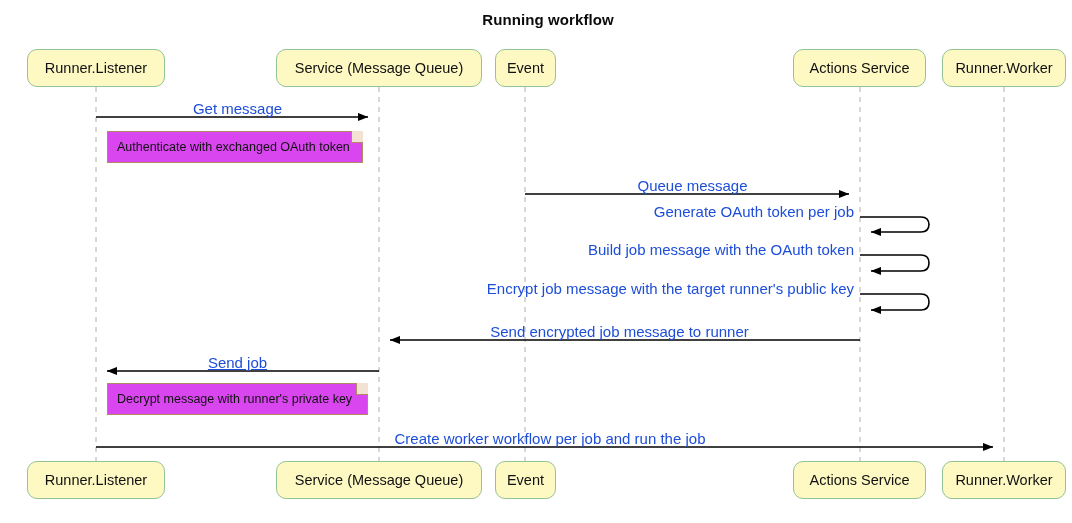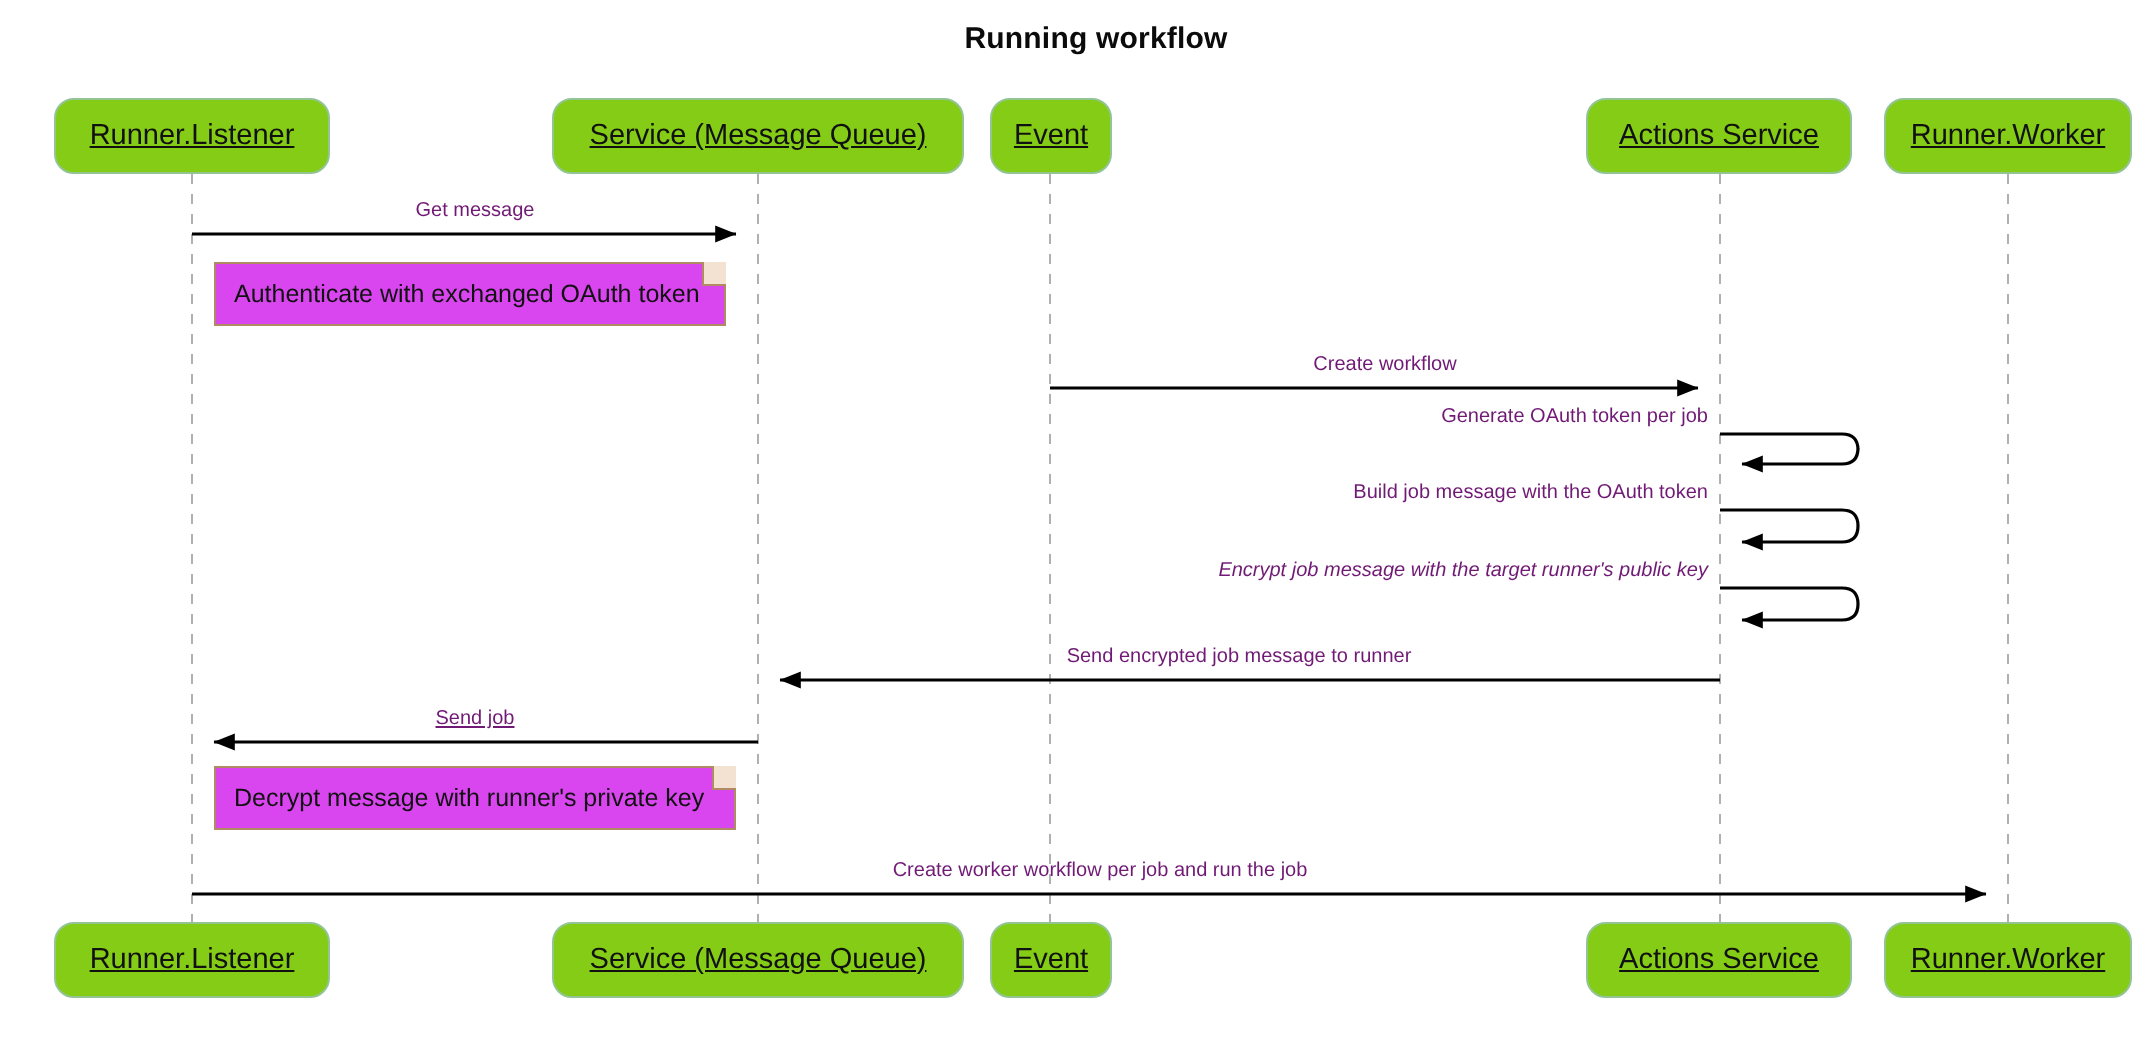--- a/index.html
+++ b/index.html
@@ -4,31 +4,31 @@
 <style>
   html,body{margin:0;padding:0;}
   body{width:1072px;height:523px;background:#ffffff;
        font-family:"Liberation Sans","DejaVu Sans",sans-serif;
        color:#000000;overflow:hidden;position:relative;}
   #stage{position:absolute;left:12px;top:0;width:1072px;height:368px;}
   svg{position:absolute;left:0;top:0;}
   .ttl{position:absolute;width:100%;text-align:center;top:11px;
        font-size:15px;font-weight:bold;color:#0b0b0b;letter-spacing:.1px;}
   .pbox{position:absolute;box-sizing:border-box;height:38px;
-        background:#84cc16;border:1px solid #93c493;border-radius:10px;
+        background:#fef9c3;border:1px solid #93c493;border-radius:10px;
         display:flex;align-items:center;justify-content:center;
-        font-size:14.5px;color:#111;white-space:nowrap;padding:0 8px;text-decoration:underline;}
+        font-size:14.5px;color:#111;white-space:nowrap;padding:0 8px;}
   .note{position:absolute;box-sizing:border-box;height:32px;
         background:#d946ef;border:1px solid #b08a63;
         display:flex;align-items:center;padding:0 9px;
         font-size:12.5px;color:#111;white-space:nowrap;}
   .note::after{content:"";position:absolute;right:-1px;top:-1px;
         width:11px;height:11px;background:#f3e2d1;
         border-left:1px solid #b08a63;border-bottom:1px solid #b08a63;}
-  .mlabel{position:absolute;font-size:10px;color:#701a75;
+  .mlabel{position:absolute;font-size:15px;color:#1d4ed8;
         white-space:nowrap;transform:translateX(-50%);}
   .mlabel.r{transform:none;}
 </style>
 </head>
 <body>
 
 <div id="stage">
 
   <div class="ttl">Running workflow</div>
 
@@ -89,24 +89,24 @@
       </div>
       <div class="pbox" style="left: 781px; top: 461px; width: 133px;">
         <span>Actions Service</span>
       </div>
       <div class="pbox" style="left: 930px; top: 461px; width: 124px;">
         <span>Runner.Worker</span>
       </div>
     </div>
   <div id="labels">
       <div class="mlabel" style="left: 225.5px; top: 100px;">Get message</div>
-      <div class="mlabel" style="left: 680.5px; top: 177px;">Create workflow</div>
+      <div class="mlabel" style="left: 680.5px; top: 177px;">Queue message</div>
       <div class="mlabel r" style="left: 842px; top: 203px; transform: translateX(-100%);">Generate OAuth token per job</div>
       <div class="mlabel r" style="left: 842px; top: 241px; transform: translateX(-100%);">Build job message with the OAuth token</div>
-      <div class="mlabel r" style="left: 842px; top: 280px; transform: translateX(-100%); font-style: italic;">Encrypt job message with the target runner's public key</div>
+      <div class="mlabel r" style="left: 842px; top: 280px; transform: translateX(-100%);">Encrypt job message with the target runner's public key</div>
       <div class="mlabel" style="left: 607.5px; top: 323px;">Send encrypted job message to runner</div>
       <div class="mlabel" style="left: 225.5px; top: 354px; text-decoration: underline;">Send job</div>
       <div class="mlabel" style="left: 538px; top: 430px;">Create worker workflow per job and run the job</div>
     </div>
   <div id="notes">
       <div class="note" style="left: 95px; top: 131px; width: 256px;">
         <span>Authenticate with exchanged OAuth token</span>
       </div>
       <div class="note" style="left: 95px; top: 383px; width: 261px;">
         <span>Decrypt message with runner's private key</span>

